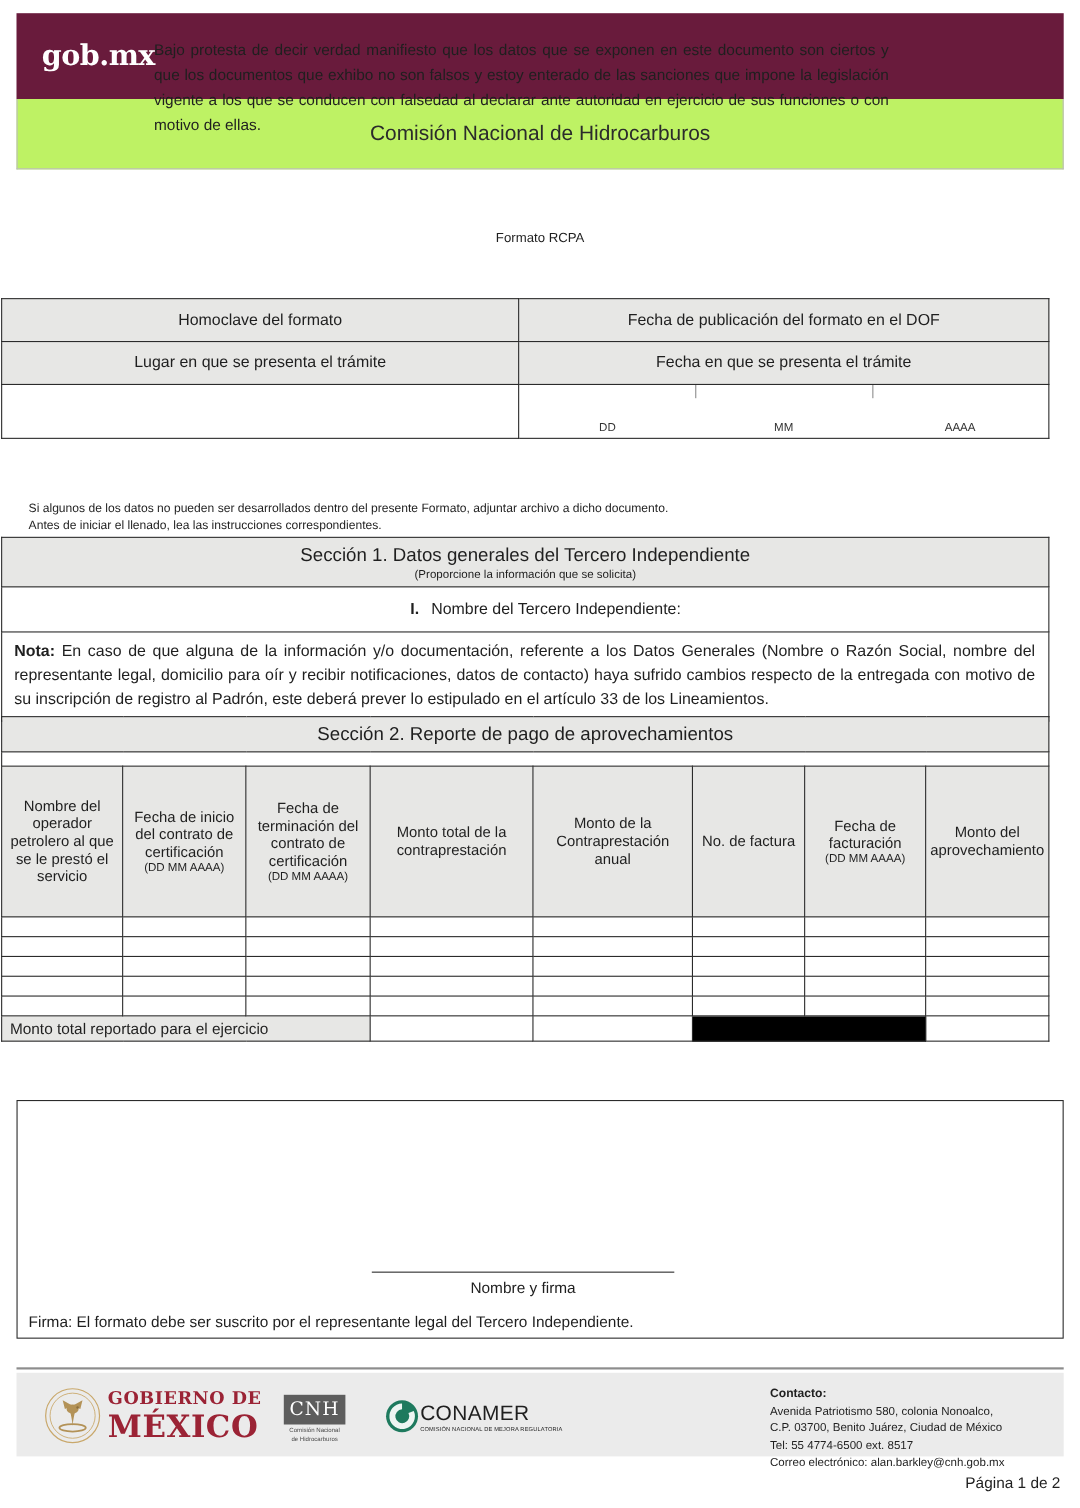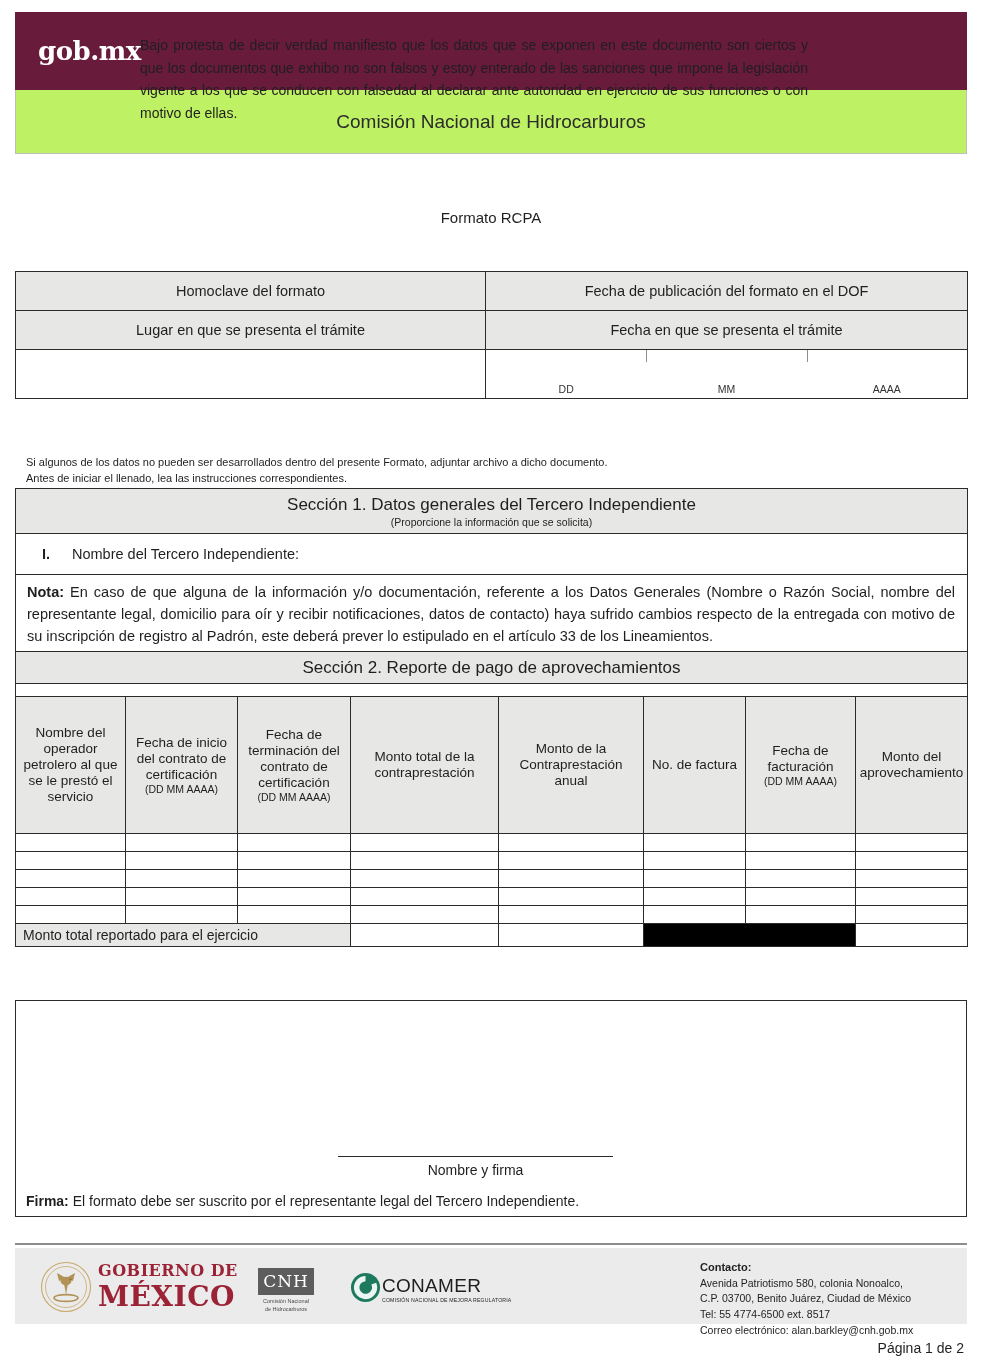--- a/index.html
+++ b/index.html
@@ -58,30 +58,30 @@
 
   
   .doc-title-wrap {
     position: absolute;
     left: 0;
     top: 208px;
     width: 982px;
     text-align: center;
     line-height: 1.35;
   }
-  .doc-title-1 { font-size: 15px; color: #1f1f1f; }
+  .doc-title-1 { font-size: 12px; color: #1f1f1f; }
   .doc-title-2 { font-size: 17px; color: #1f1f1f; }
 
   
   .tbl {
     border-collapse: collapse;
     table-layout: fixed;
     width: 952px;
     position: absolute;
-    left: 15px;
+    left: 1px;
     border-radius: 24px;
   }
   .tbl td, .tbl th {
     border: 1px solid #2b2b2b;
     padding: 0;
     vertical-align: middle;
     font-weight: normal;
     font-size: 14.5px;
     color: #1f1f1f;
   }
@@ -137,20 +137,21 @@
   .sec-title-cell {
     text-align: center;
     padding: 6px 4px 5px 4px !important;
   }
   .sec-title-main { font-size: 17px; color: #1f1f1f; display: block; }
   .sec-title-sub { font-size: 10.5px; color: #1f1f1f; display: block; margin-top: 1px; }
   .field-row-cell {
     height: 40px;
     padding-left: 26px !important;
     font-size: 15px;
+    text-align: center;
   }
   .field-row-cell .roman { font-weight: bold; display: inline-block; width: 30px; }
   .note-cell {
     padding: 7px 12px 8px 11px !important;
     font-size: 11px;
     line-height: 1.5;
     text-align: justify;
   }
   .note-cell b { font-weight: bold; }
 
@@ -210,21 +211,21 @@
     font-size: 14px;
     color: #1f1f1f;
   }
   .firma-note {
     position: absolute;
     left: 26px;
     top: 1193px;
     font-size: 14px;
     color: #1f1f1f;
   }
-  .firma-note b { font-weight: bold; }
+  .firma-note b { font-weight: normal; }
 
   
   .footer-rule {
     position: absolute;
     left: 15px;
     top: 1243px;
     width: 952px;
     border-top: 2px solid #8d8d8d;
   }
   .footer-band {

